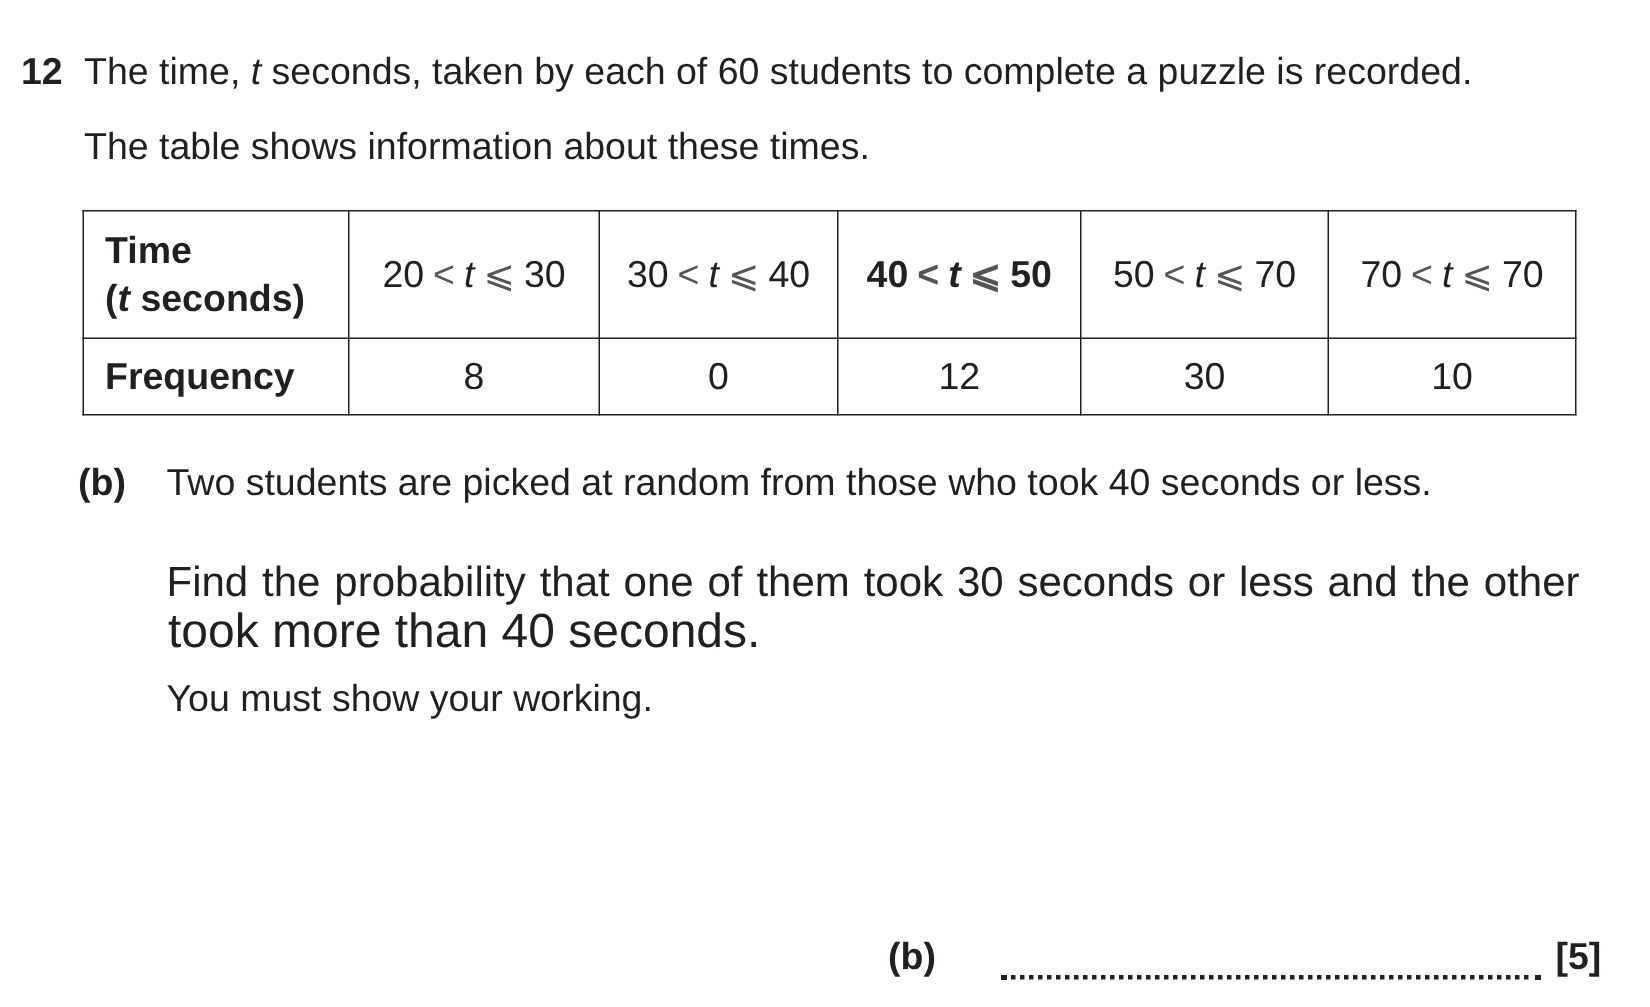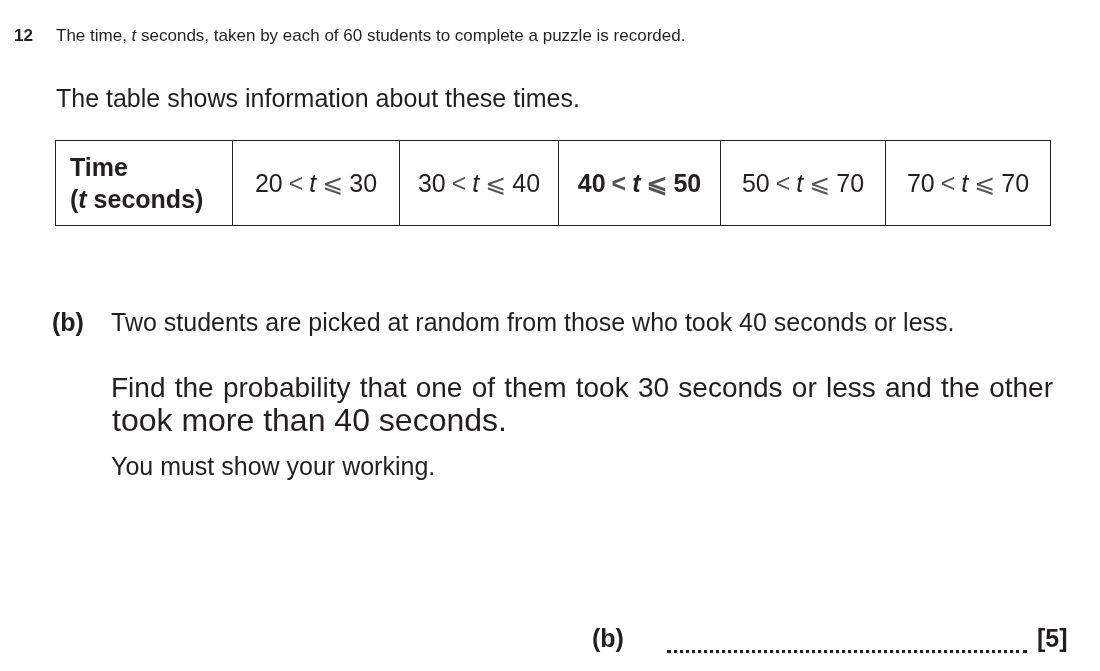--- a/index.html
+++ b/index.html
@@ -11,22 +11,22 @@
       width: 1100px;
       height: 671px;
       position: relative;
       overflow: hidden;
       font-family: "Liberation Sans", sans-serif;
       color: #231f20;
     }
     .q-line {
       position: absolute;
       left: 14px;
-      top: 20px;
-      font-size: 17px;
+      top: 32px;
+      font-size: 25px;
       line-height: 32px;
       white-space: nowrap;
     }
     .q-num {
       font-weight: bold;
       display: inline-block;
       width: 42px;
     }
     .intro {
       position: absolute;
@@ -148,20 +148,28 @@
     <td class="rowhead c0">
       <span>Time</span><br>
       <span>(</span><span class="t">t</span><span> seconds)</span>
     </td>
     <td class="c1"><span>20</span><span class="rel">&lt;</span><span class="t">t</span><span class="rel">⩽</span><span>30</span></td>
     <td class="c2"><span>30</span><span class="rel">&lt;</span><span class="t">t</span><span class="rel">⩽</span><span>40</span></td>
     <td class="c3"><span>40</span><span class="rel">&lt;</span><span class="t">t</span><span class="rel">⩽</span><span>50</span></td>
     <td class="c4"><span>50</span><span class="rel">&lt;</span><span class="t">t</span><span class="rel">⩽</span><span>70</span></td>
     <td class="c5"><span>70</span><span class="rel">&lt;</span><span class="t">t</span><span class="rel">⩽</span><span>70</span></td>
   </tr>
+  <tr class="row">
+    <td class="rowhead c0">Frequency</td>
+    <td>8</td>
+    <td>0</td>
+    <td>12</td>
+    <td>30</td>
+    <td>10</td>
+  </tr>
 </tbody>
   </table>
 
 <div class="part-label">(b)</div>
 <div class="part-text">Two students are picked at random from those who took 40 seconds or less.</div>
 
 <div class="find">Find the probability that one of them took 30 seconds or less and the other</div>
 <div class="find2">took more than 40 seconds.</div>
 <div class="working">You must show your working.</div>
 

